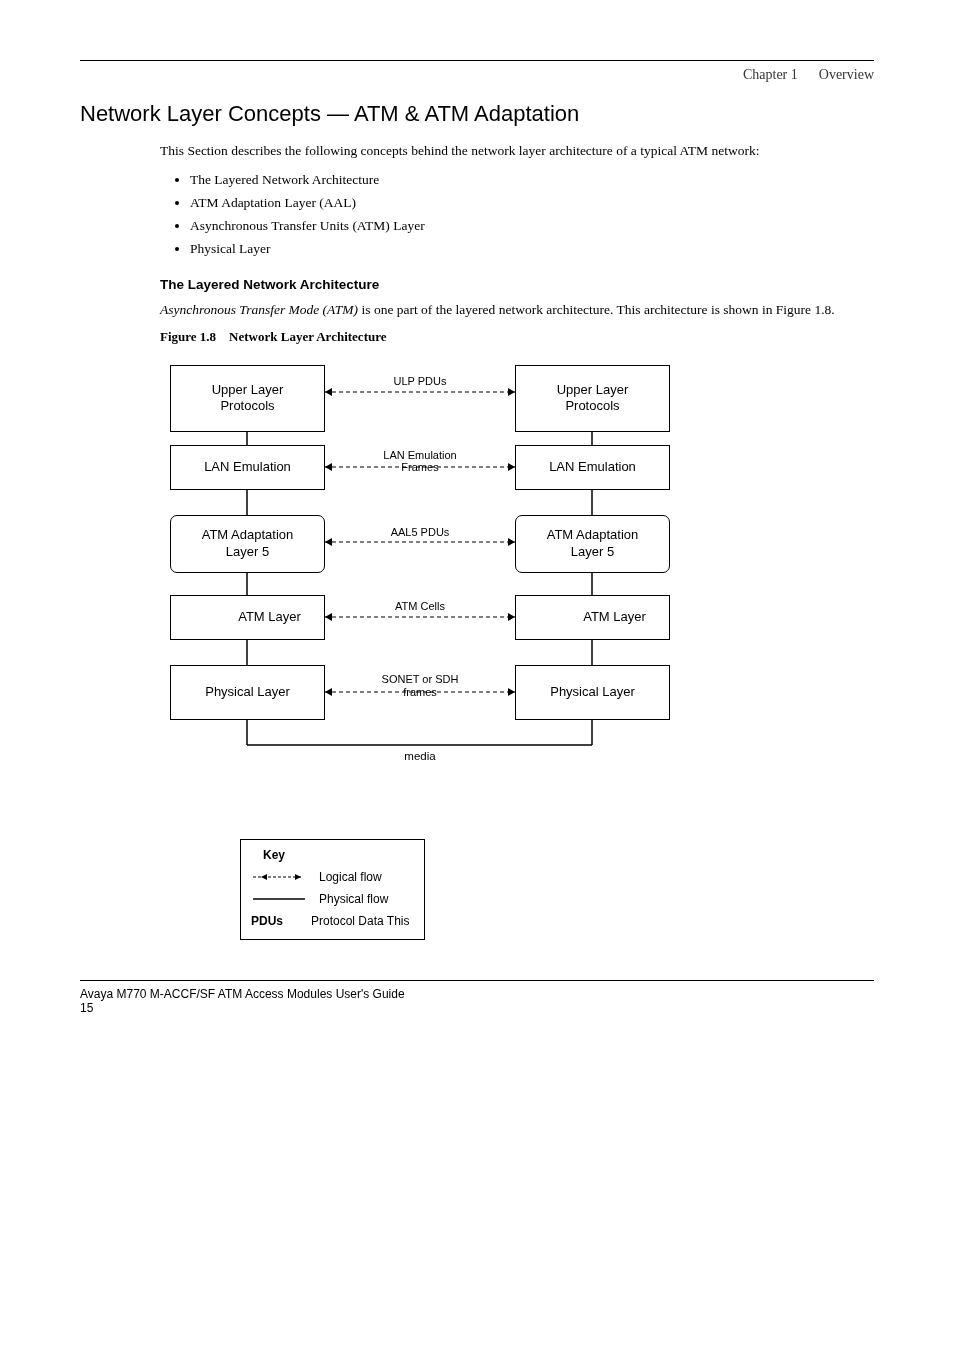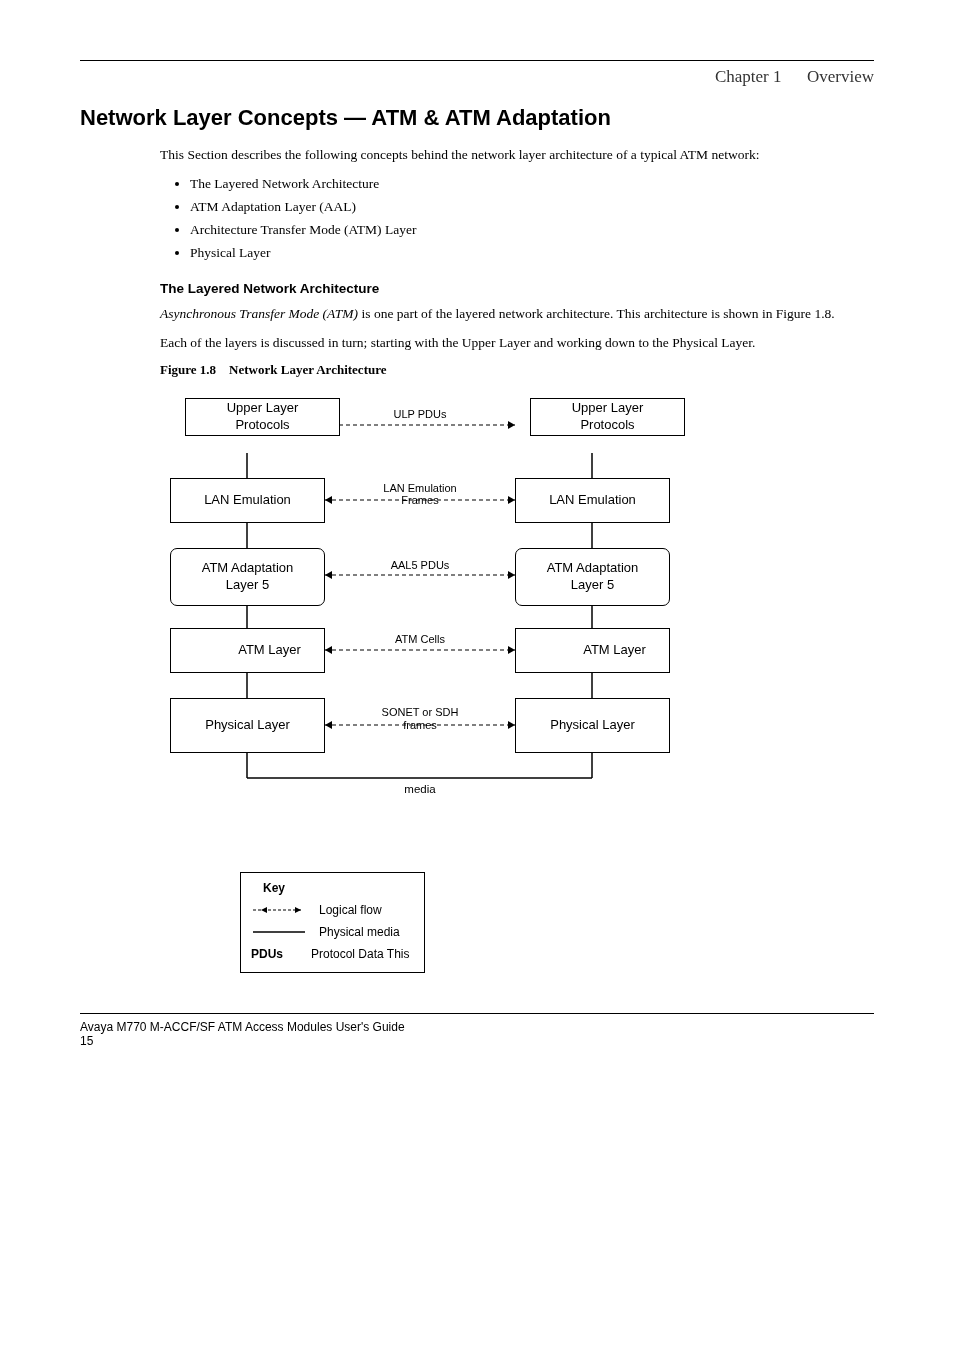--- a/index.html
+++ b/index.html
@@ -17,27 +17,27 @@
       padding: 60px 80px 60px 80px;
       position: relative;
     }
     .header-rule {
       border: none;
       border-top: 1px solid #000;
       margin-bottom: 6px;
     }
     .chapter-header {
       text-align: right;
-      font-size: 17px;
+      font-size: 14px;
       color: #333;
       margin-bottom: 18px;
     }
     .section-title {
       font-size: 22px;
-      font-weight: bold;
+      font-weight: normal;
       margin-bottom: 14px;
       font-family: Arial, Helvetica, sans-serif;
     }
     .intro-text {
       margin-left: 80px;
       font-size: 13.5px;
       margin-bottom: 8px;
       line-height: 1.5;
     }
     .bullet-list {
@@ -94,21 +94,21 @@
       font-size: 13px;
       font-family: Arial, Helvetica, sans-serif;
       line-height: 1.3;
     }
     
     .left-box { left: 10px; width: 155px; }
     
     .right-box { left: 355px; width: 155px; }
 
     
-    .row1 { top: 10px; height: 38px; margin-left: 15px; }
+    .row1 { top: 10px; height: 67px; }
     .row2 { top: 90px; height: 45px; }
     .row3 { top: 160px; height: 58px; border-radius: 7px; }
     .row4 { top: 240px; height: 45px; padding-left: 44px; }
     .row5 { top: 310px; height: 55px; }
     
     
     .key-box {
       margin-left: 80px;
       border: 1px solid #000;
       display: inline-block;
@@ -174,31 +174,30 @@
     <span>Overview</span>
   </div>
 
   <h1 class="section-title">Network Layer Concepts — ATM &amp; ATM Adaptation</h1>
 
   <p class="intro-text">This Section describes the following concepts behind the network layer architecture of a typical ATM network:</p>
 
   <ul class="bullet-list">
     <li>The Layered Network Architecture</li>
     <li>ATM Adaptation Layer (AAL)</li>
-    <li>Architecture Transfer Mode (ATM) Layer</li>
+    <li>Asynchronous Transfer Units (ATM) Layer</li>
     <li>Physical Layer</li>
   </ul>
 
   <div class="subsection-title">The Layered Network Architecture</div>
 
   <p class="body-text">
     <em>Asynchronous Transfer Mode (ATM)</em><span> is one part of the layered network architecture. This architecture is shown in Figure 1.8.</span>
   </p>
 
-  <p class="body-text">Each of the layers is discussed in turn; starting with the Upper Layer and working down to the Physical Layer.</p>
 
   <div class="figure-caption">
     <span>Figure 1.8</span>&nbsp;&nbsp;&nbsp;&nbsp;<span>Network Layer Architecture</span>
   </div>
 
   <div class="diagram-container">
     <div class="diagram">
 
       <svg class="diagram-svg" xmlns="http://www.w3.org/2000/svg">
 
@@ -276,21 +275,21 @@
         </div>
         <span>Logical flow</span>
       </div>
       
       <div class="key-row">
         <div class="key-arrow-physical">
           <svg width="60" height="14" xmlns="http://www.w3.org/2000/svg">
             <line x1="2" y1="7" x2="54" y2="7" stroke="#000" stroke-width="1.5"></line>
           </svg>
         </div>
-        <span>Physical media</span>
+        <span>Physical flow</span>
       </div>
       
       <div class="key-row">
         <span style="min-width:60px; display:inline-block; font-weight:bold; font-size:12px;">PDUs</span>
         <span>Protocol Data This</span>
       </div>
     </div>
 
   </div>
 

